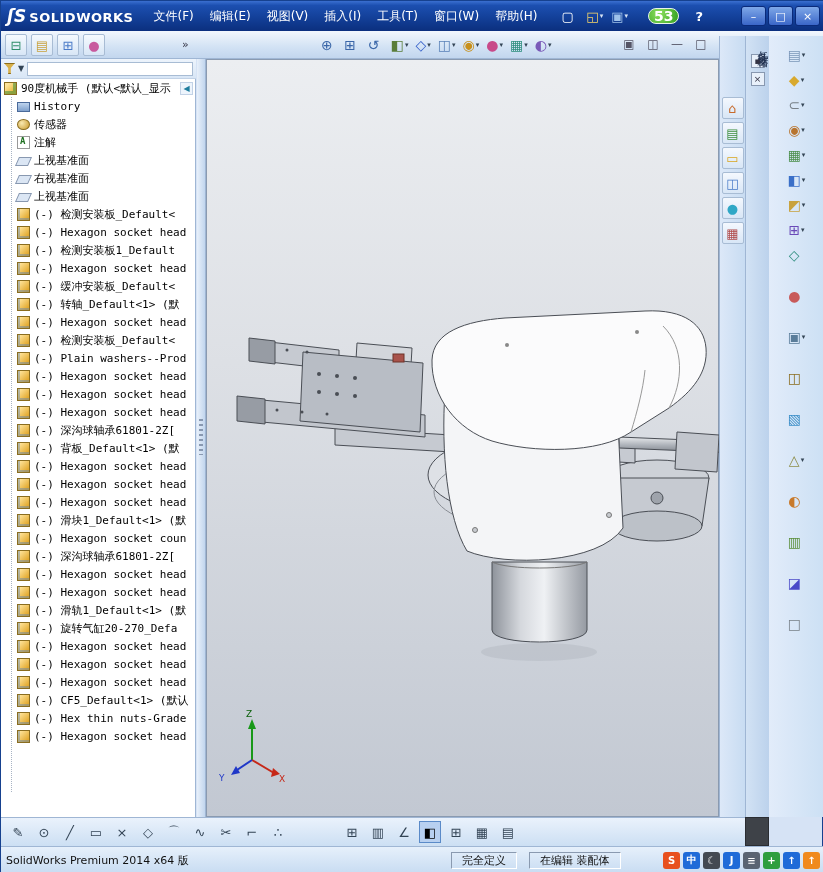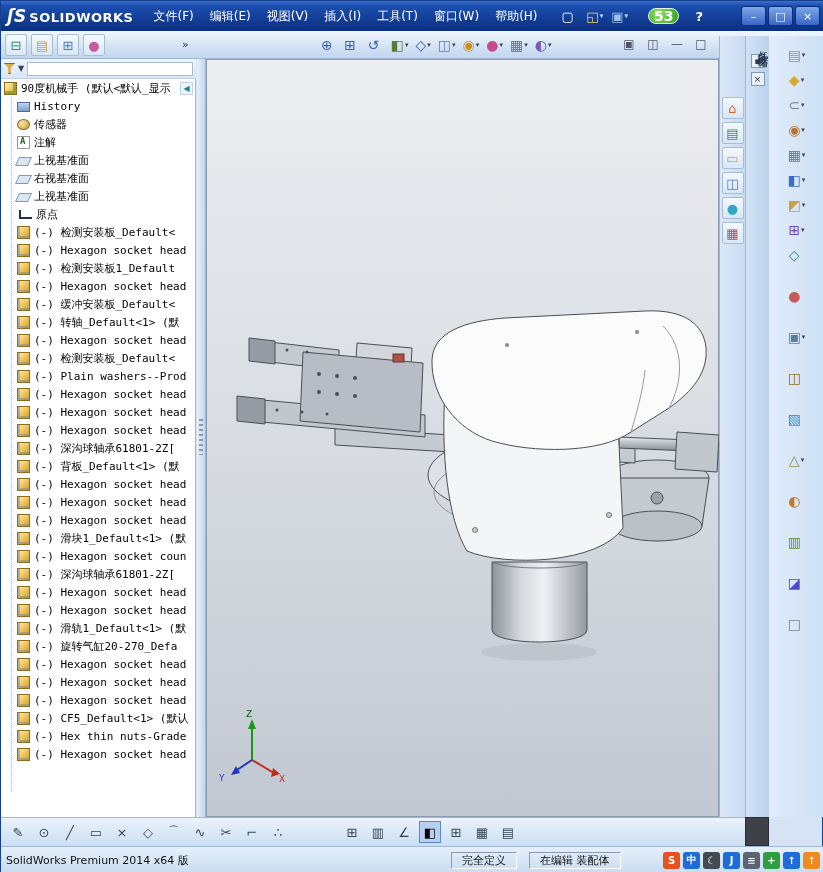--- a/index.html
+++ b/index.html
@@ -281,24 +281,20 @@
         <div class="tree-row">
           <span class="tree-icon" data-icon="plane"></span>
           <span class="tree-label">右视基准面</span>
         </div>
 
         <div class="tree-row">
           <span class="tree-icon" data-icon="plane"></span>
           <span class="tree-label">上视基准面</span>
         </div>
 
-        <div class="tree-row">
-          <span class="tree-icon" data-icon="origin"></span>
-          <span class="tree-label">原点</span>
-        </div>
 
         <div class="tree-row">
           <span class="tree-icon" data-icon="part"></span>
           <span class="tree-label">(-) 检测安装板_Default&lt;</span>
         </div>
 
         <div class="tree-row">
           <span class="tree-icon" data-icon="part"></span>
           <span class="tree-label">(-) Hexagon socket head</span>
         </div>

